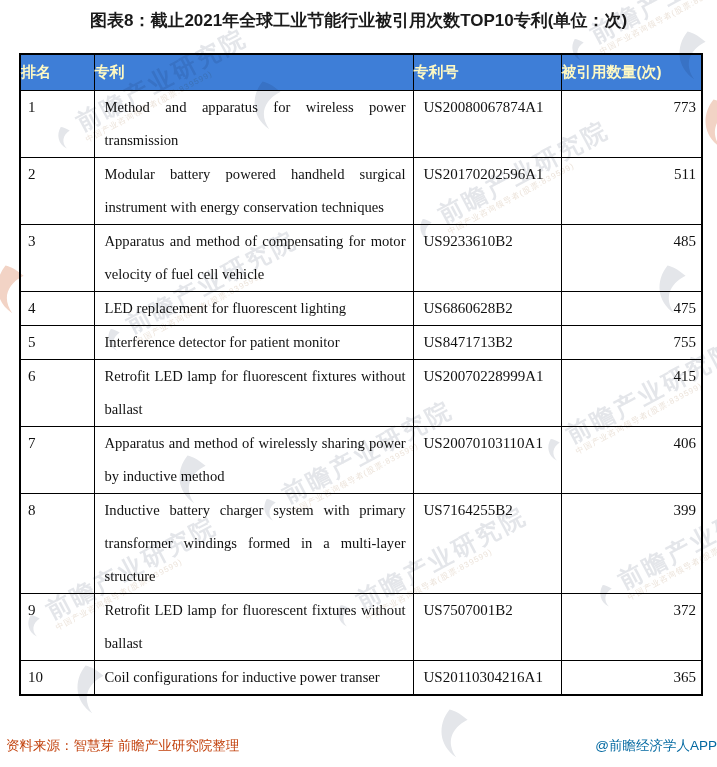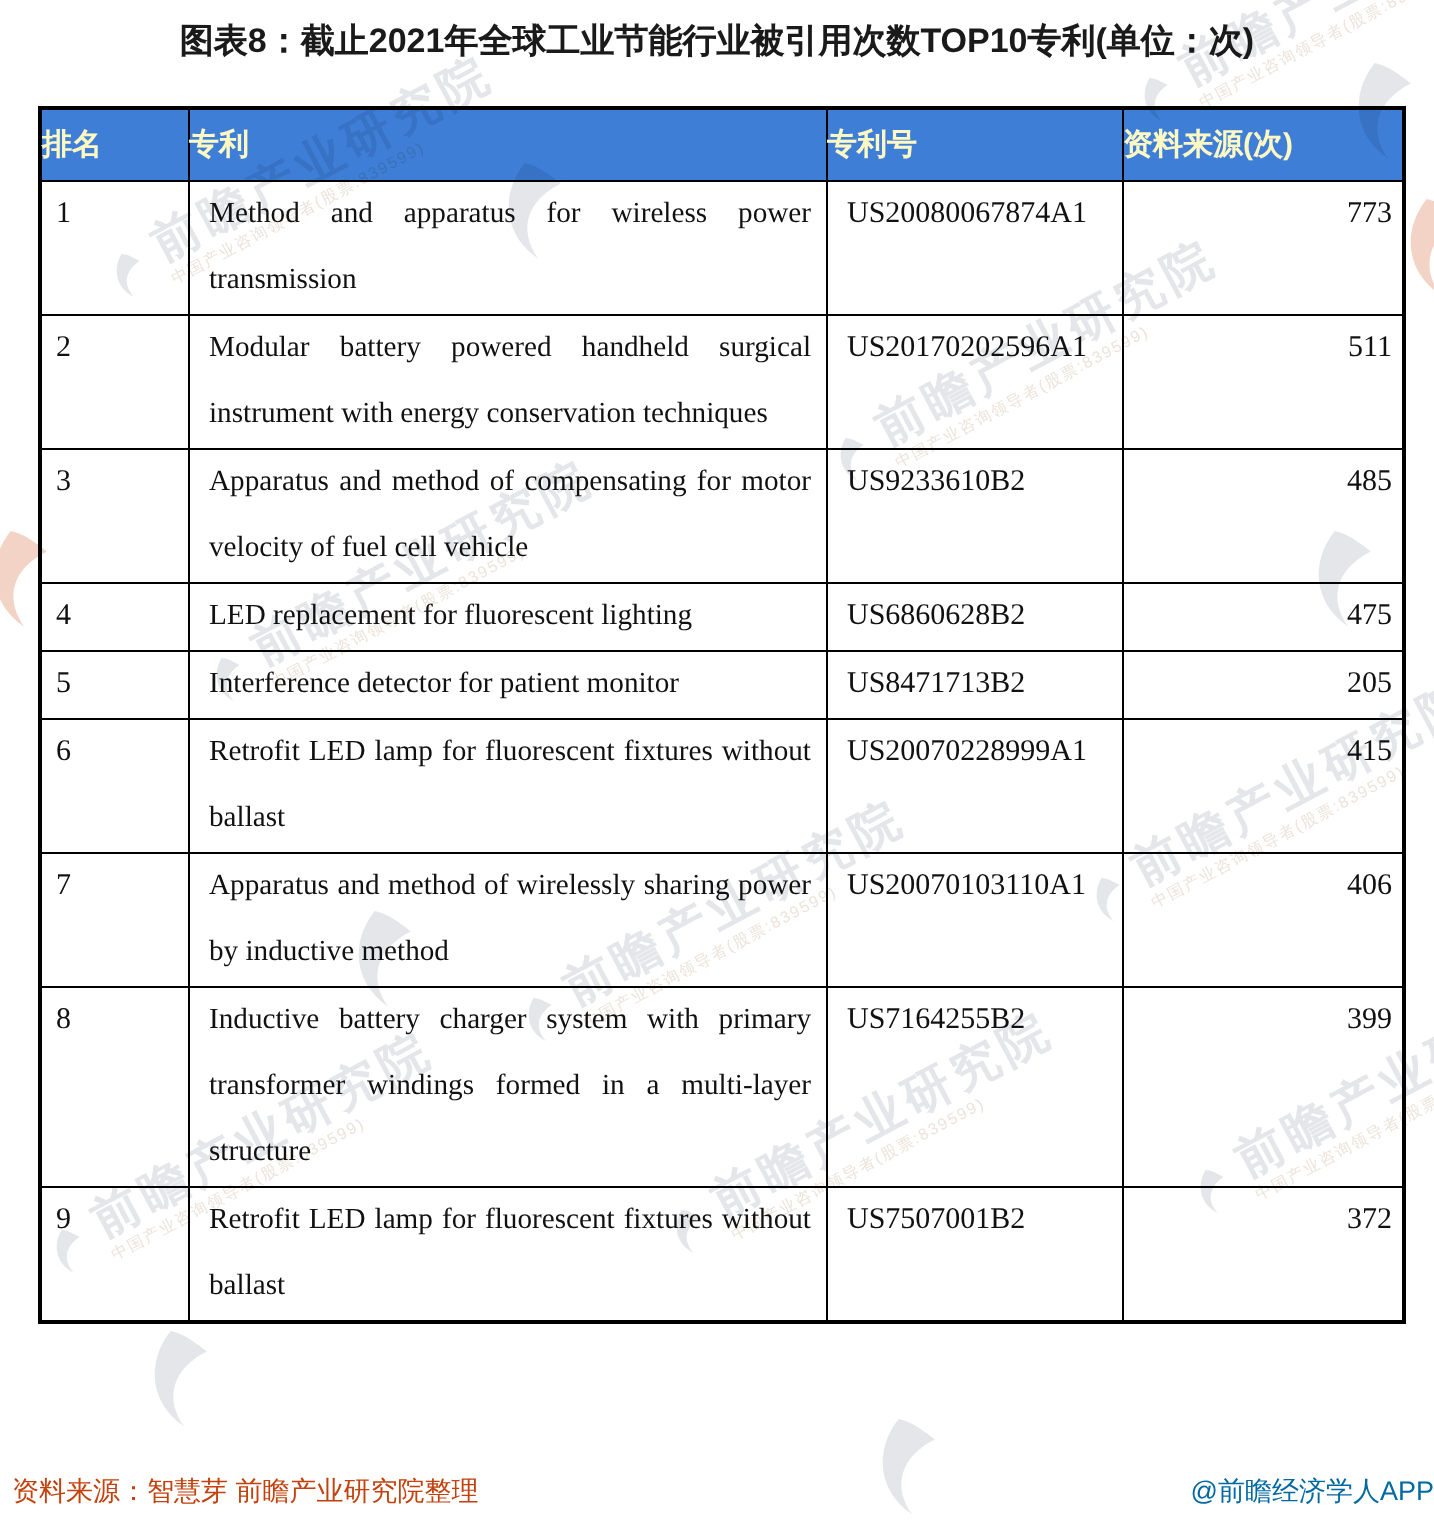--- a/index.html
+++ b/index.html
@@ -66,21 +66,21 @@
       <col style="width:74px">
         <col style="width:319px">
         <col style="width:148px">
         <col style="width:141px">
     </colgroup>
     <thead>
       <tr>
         <th>排名</th>
         <th>专利</th>
         <th>专利号</th>
-        <th>资料来源(次)</th>
+        <th>被引用数量(次)</th>
       </tr>
     </thead>
     <tbody>
   <tr>
     <td class="c-rank">1</td>
     <td class="c-pat">Method and apparatus for wireless power transmission</td>
     <td class="c-no">US20080067874A1</td>
     <td class="c-cnt">773</td>
   </tr>
 
@@ -102,21 +102,21 @@
     <td class="c-rank">4</td>
     <td class="c-pat">LED replacement for fluorescent lighting</td>
     <td class="c-no">US6860628B2</td>
     <td class="c-cnt">475</td>
   </tr>
 
   <tr>
     <td class="c-rank">5</td>
     <td class="c-pat">Interference detector for patient monitor</td>
     <td class="c-no">US8471713B2</td>
-    <td class="c-cnt">205</td>
+    <td class="c-cnt">755</td>
   </tr>
 
   <tr>
     <td class="c-rank">6</td>
     <td class="c-pat">Retrofit LED lamp for fluorescent fixtures without ballast</td>
     <td class="c-no">US20070228999A1</td>
     <td class="c-cnt">415</td>
   </tr>
 
   <tr>
@@ -133,20 +133,26 @@
     <td class="c-cnt">399</td>
   </tr>
 
   <tr>
     <td class="c-rank">9</td>
     <td class="c-pat">Retrofit LED lamp for fluorescent fixtures without ballast</td>
     <td class="c-no">US7507001B2</td>
     <td class="c-cnt">372</td>
   </tr>
 
+  <tr>
+    <td class="c-rank">10</td>
+    <td class="c-pat">Coil configurations for inductive power transer</td>
+    <td class="c-no">US20110304216A1</td>
+    <td class="c-cnt">365</td>
+  </tr>
 </tbody>
   </table>
 
   <div class="src">资料来源：智慧芽 前瞻产业研究院整理</div>
   <div class="brand">@前瞻经济学人APP</div>
 
   <div class="wm-layer">
       <div class="wm" style="left: 46px; top: 128px;">
         <svg width="26" height="26" viewBox="0 0 100 100" xmlns="http://www.w3.org/2000/svg">
      <path fill="#E4E6EA" d="M52 4 C 22 22 12 58 34 88 C 26 58 42 36 76 32 C 66 16 60 9 52 4 Z"></path>

